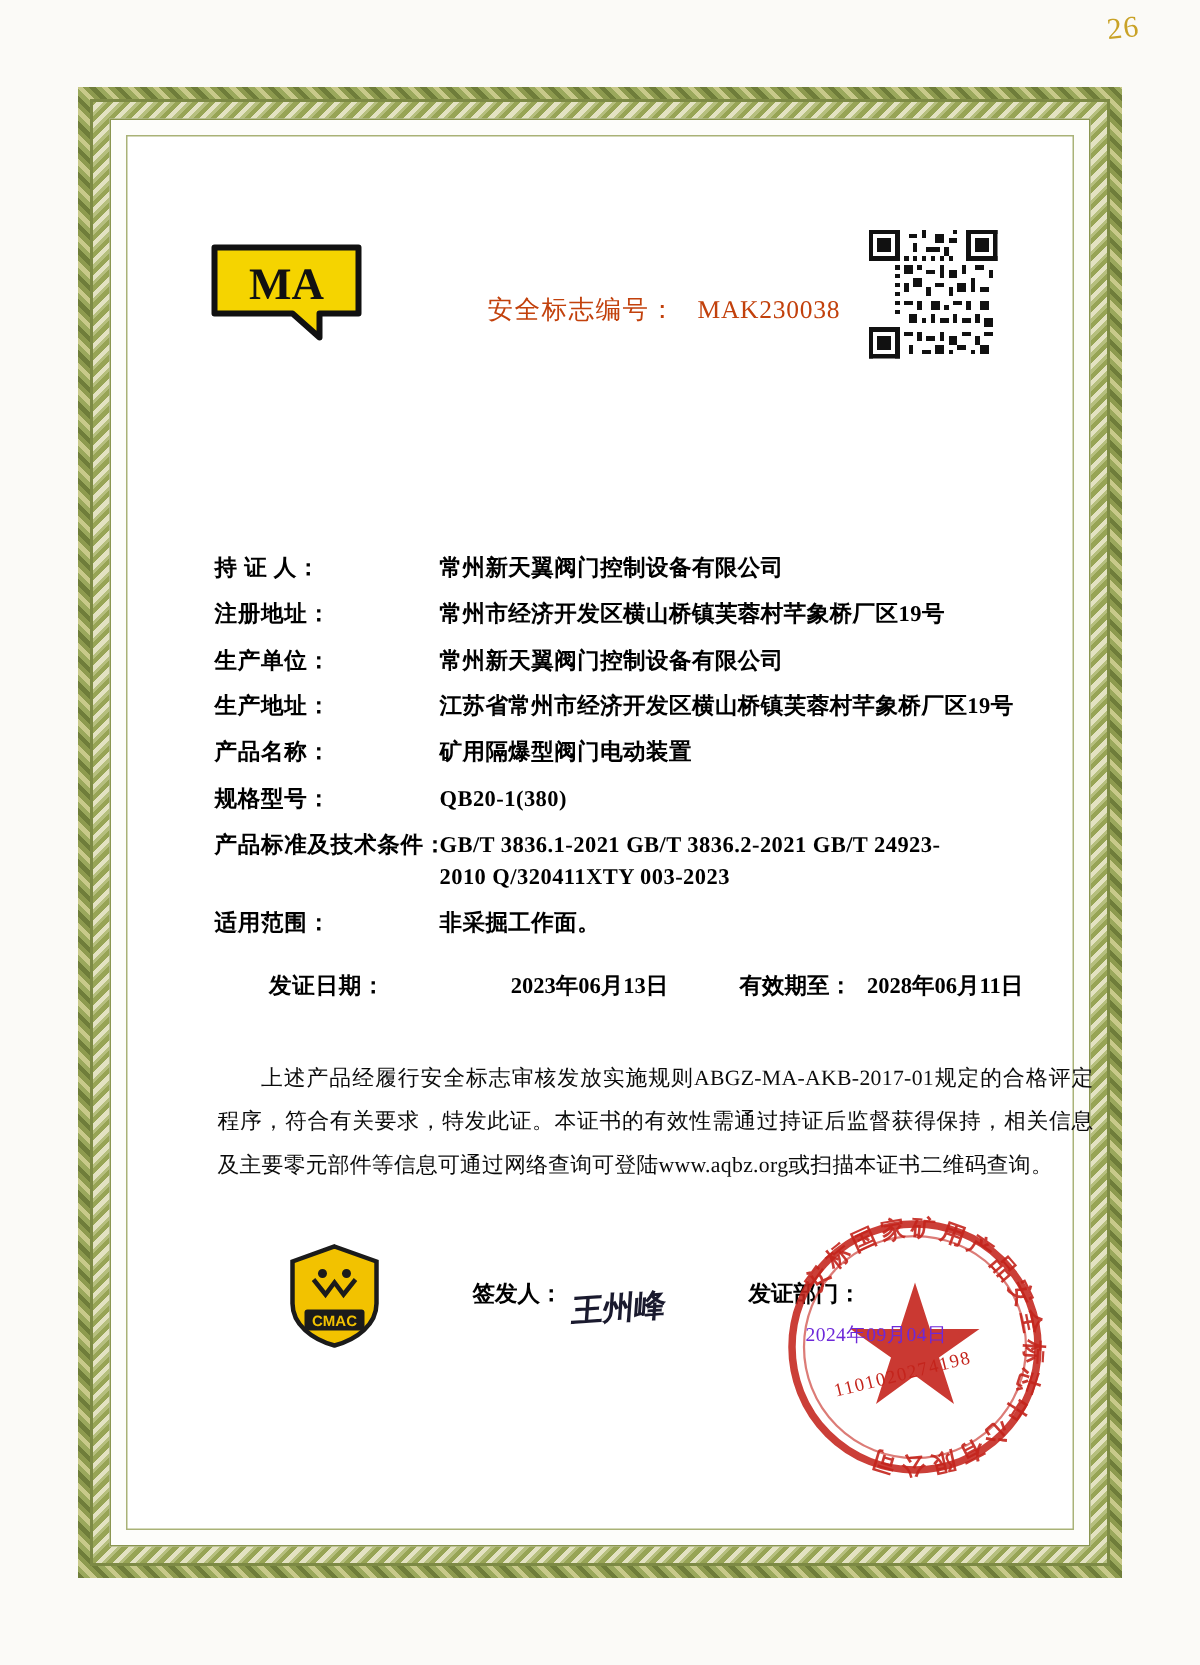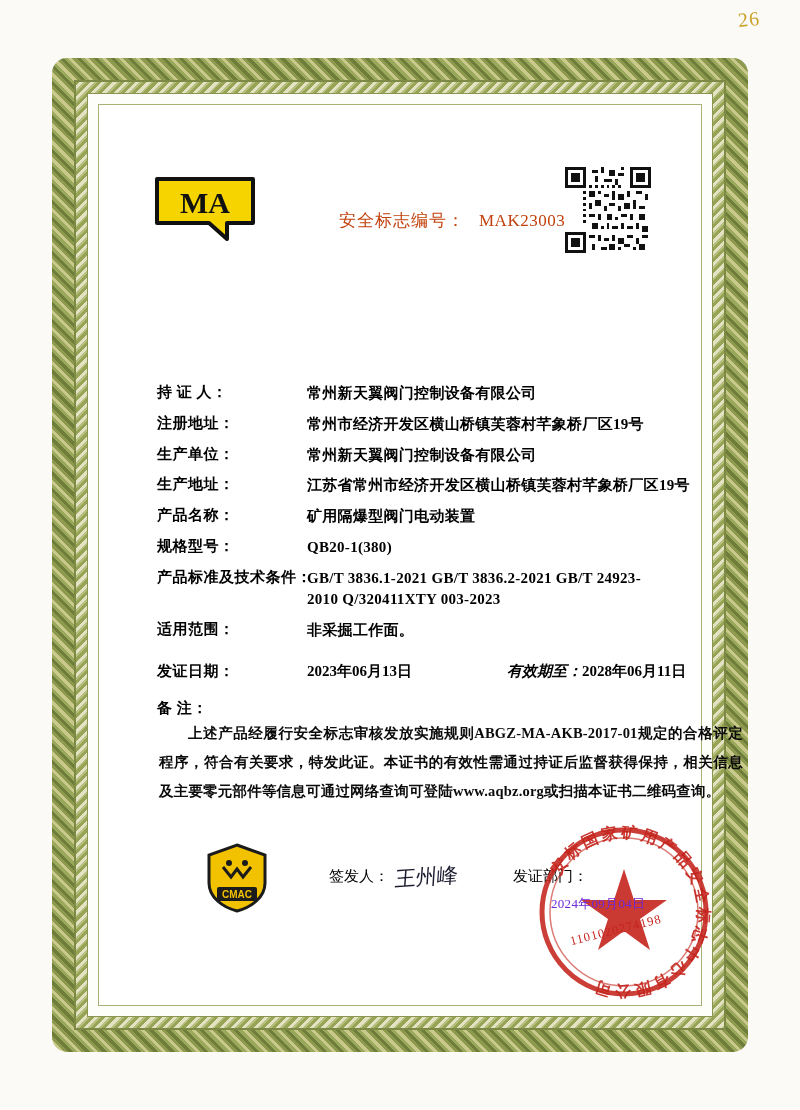--- a/index.html
+++ b/index.html
@@ -34,22 +34,21 @@
     top: 58px;
     width: 696px;
     height: 994px;
     box-sizing: border-box;
     background:
       repeating-linear-gradient(45deg,
         #6f7d3a 0px, #6f7d3a 3px,
         #9aa85c 3px, #9aa85c 6px,
         #c8c98a 6px, #c8c98a 9px,
         #8d9a4e 9px, #8d9a4e 12px);
-    padding: 22px;
-    border-radius: 15px;
+    padding: 8px;
   }
   .cert-inner1 {
     width: 100%;
     height: 100%;
     box-sizing: border-box;
     border: 2px solid #7d8a45;
     background:
       repeating-linear-gradient(-45deg,
         #b6bf7e 0px, #b6bf7e 2px,
         #e3e2c2 2px, #e3e2c2 5px,
@@ -150,52 +149,52 @@
     letter-spacing: 0.3px;
     line-height: 1.45;
   }
   .val .line2 { display: block; }
 
   .row-date {
     display: flex;
     align-items: baseline;
     margin-top: 20px;
     font-size: 15px;
+    text-align: center;
   }
   .row-date .lbl { width: 150px; flex: 0 0 150px; }
   .row-date .d1 {
     font-family: "Liberation Serif", serif;
     font-weight: bold;
     width: 200px;
   }
   .row-date .lbl2 {
     font-family: "Liberation Serif", serif;
     font-weight: bold;
-    margin-right: 0;
+    margin-right: 10px;
     white-space: nowrap;
-    font-style: italic;
   }
   .row-date .d2 {
     font-family: "Liberation Serif", serif;
     font-weight: bold;
   }
   .row-note {
     display: flex;
     margin-top: 18px;
     font-size: 15px;
   }
 
   
   .para {
     position: absolute;
     left: 60px;
     top: 614px;
     width: 584px;
     font-family: "Liberation Serif", serif;
-    font-weight: bold;
+    font-weight: normal;
     font-size: 14.5px;
     line-height: 2.0;
     text-align: justify;
     text-indent: 2em;
     color: #0b0b0b;
     letter-spacing: 0.2px;
   }
 
   
   .cmac {
@@ -203,24 +202,24 @@
     left: 106px;
     top: 738px;
     width: 64px;
     height: 70px;
   }
   .sign-row {
     position: absolute;
     left: 230px;
     top: 762px;
     font-family: "Liberation Serif", serif;
-    font-weight: normal;
+    font-weight: bold;
     font-size: 15px;
     display: flex;
-    align-items: center;
+    align-items: flex-end;
   }
   .sign-row .signer {
     display: inline-block;
     width: 118px;
     position: relative;
   }
   .handwriting {
     position: absolute;
     left: 6px;
     top: -14px;
@@ -423,24 +422,20 @@
             <div class="val">非采掘工作面。</div>
           </div>
 
           <div class="row-date">
             <div class="lbl">发证日期：</div>
             <div class="d1">2023年06月13日</div>
             <div class="lbl2">有效期至：</div>
             <div class="d2">2028年06月11日</div>
           </div>
 
-          <div class="row-note">
-            <div class="lbl">备    注：</div>
-            <div class="val"></div>
-          </div>
 
         </div>
 
         <div class="para">上述产品经履行安全标志审核发放实施规则ABGZ-MA-AKB-2017-01规定的合格评定程序，符合有关要求，特发此证。本证书的有效性需通过持证后监督获得保持，相关信息及主要零元部件等信息可通过网络查询可登陆www.aqbz.org或扫描本证书二维码查询。</div>
 
         <div class="cmac">
           <svg width="64" height="70" viewBox="0 0 64 70">
             <path d="M32 2 L60 12 L60 40 C60 54 47 64 32 68 C17 64 4 54 4 40 L4 12 Z" fill="#f2c200" stroke="#1b1b1b" stroke-width="3"></path>
             <path d="M18 24 L26 34 L32 26 L38 34 L46 24" stroke="#1b1b1b" stroke-width="3" fill="none"></path>
             <circle cx="24" cy="20" r="3" fill="#1b1b1b"></circle>

